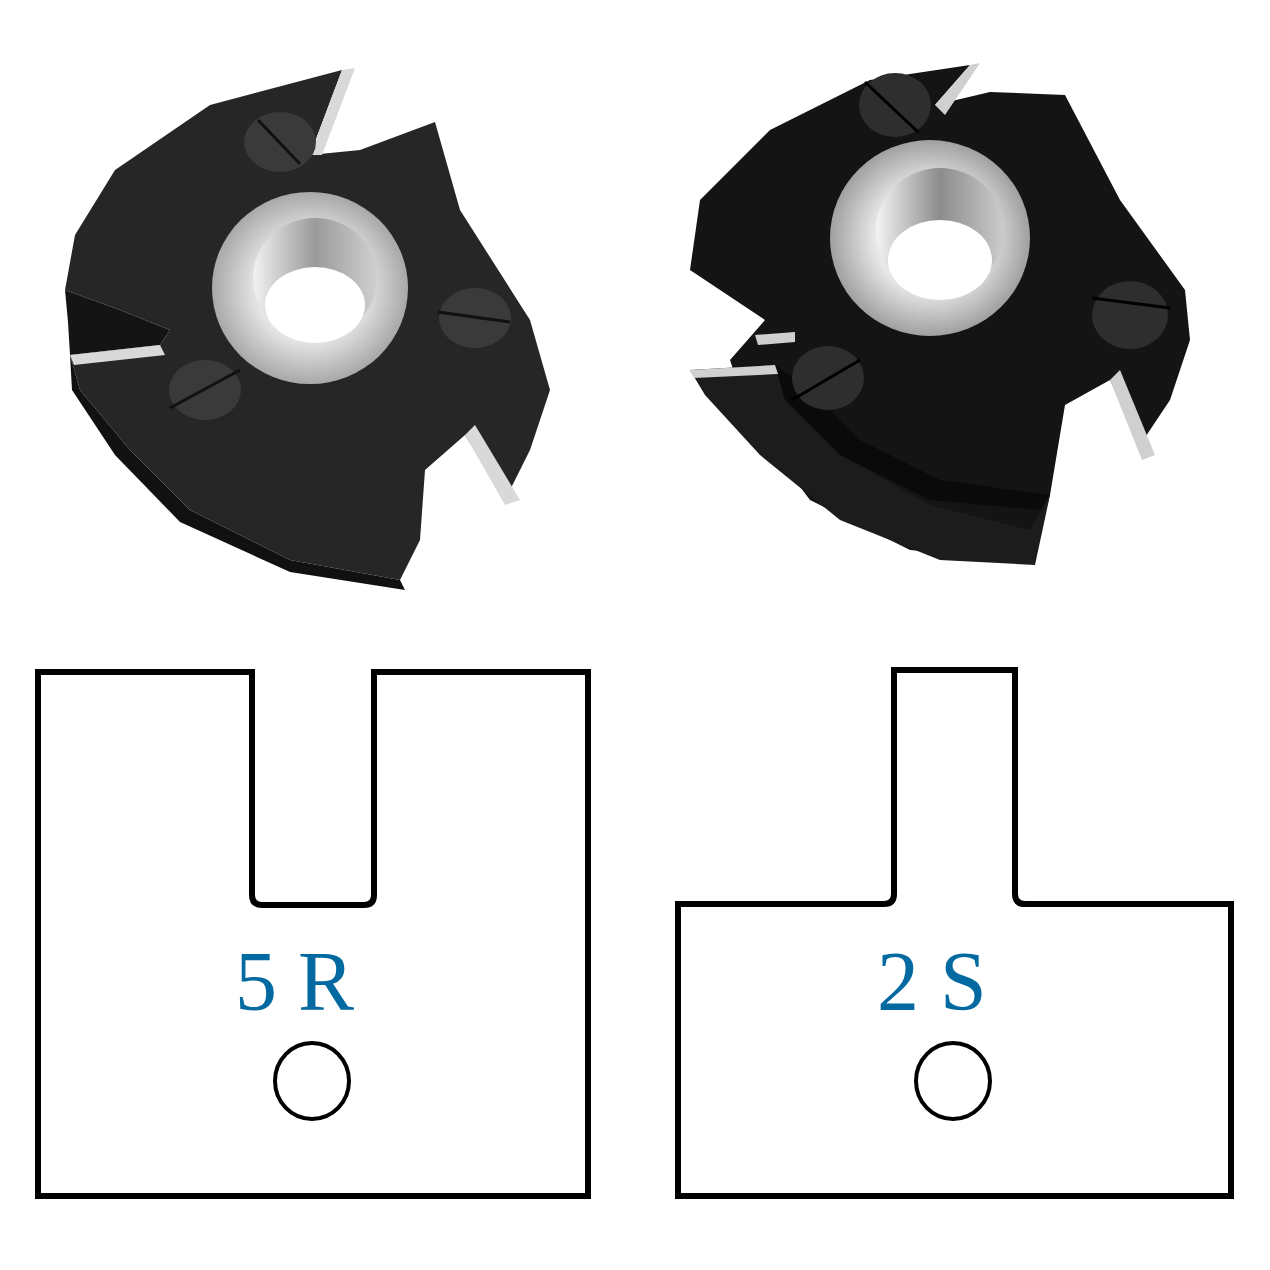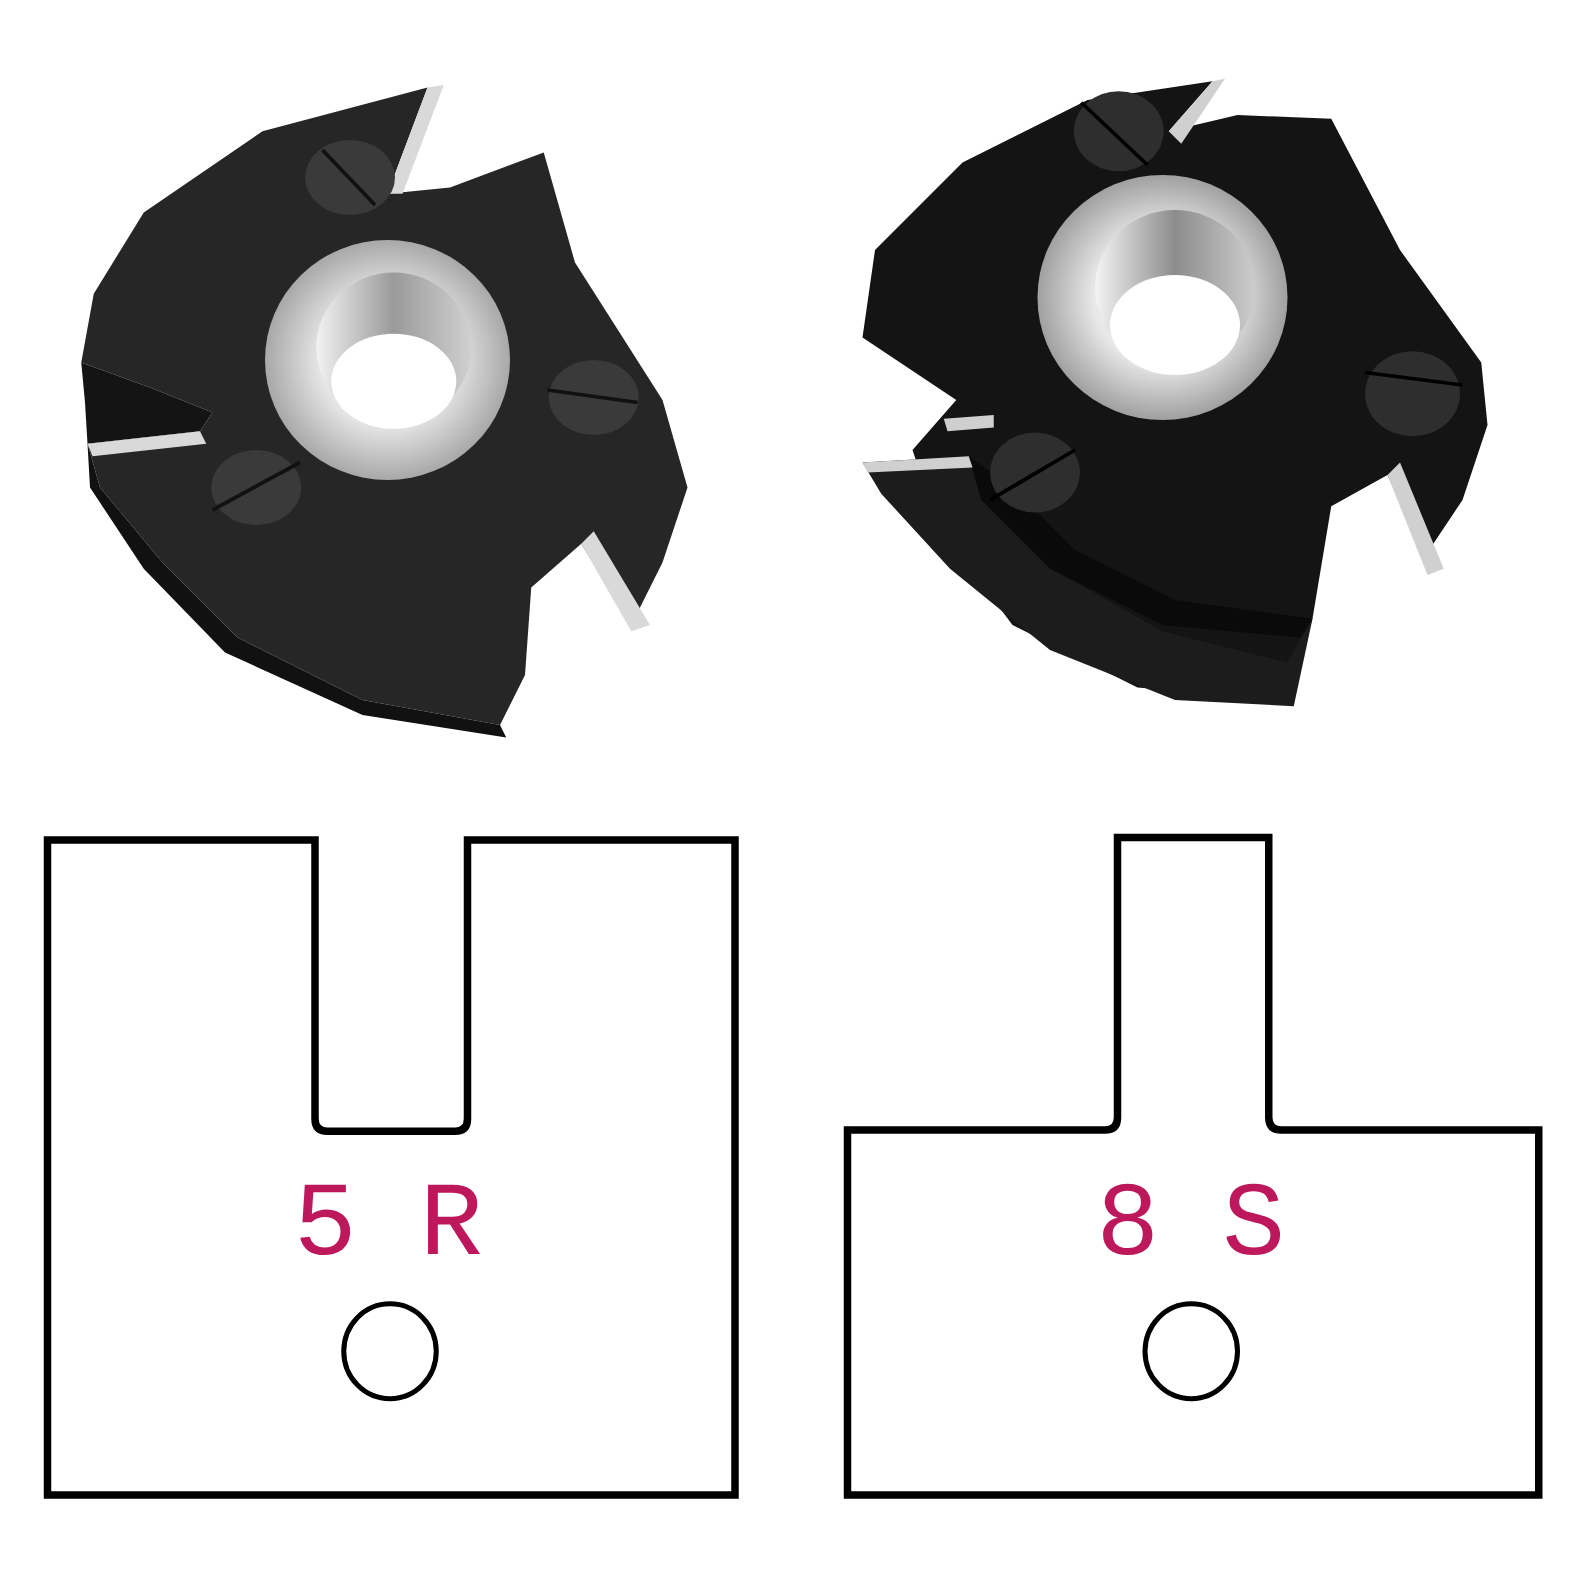--- a/index.html
+++ b/index.html
@@ -1,21 +1,21 @@
 <!DOCTYPE html>
 <html><head>
 <meta charset="utf-8">
 <style>
   html, body { margin: 0; padding: 0; background: #ffffff; }
   body { width: 1270px; height: 1270px; position: relative; overflow: hidden; font-family: "Liberation Sans", sans-serif; }
   .photo { position: absolute; }
   .photo svg { display: block; }
   .profile { position: absolute; left: 0; top: 0; }
   .label {
-    position: absolute; color: #be185d; font-family: Liberation Mono, monospace;
+    position: absolute; color: #0369a1; font-family: Liberation Serif, serif;
     font-size: 84px; letter-spacing: 0px; line-height: 1; white-space: pre;
   }
 </style>
 </head>
 <body>
 
 <div class="photo" style="left:60px; top:60px; width:560px; height:560px;">
   <svg width="560" height="560" viewBox="0 0 560 560">
     <defs>
       <radialGradient id="ringL" cx="50%" cy="50%" r="50%">
@@ -91,13 +91,13 @@
 <svg class="profile" width="1270" height="1270" viewBox="0 0 1270 1270">
 
   <path d="M 38 672 L 252 672 L 252 895 Q 252 905 262 905 L 364 905 Q 374 905 374 895 L 374 672 L 588 672 L 588 1196 L 38 1196 Z" fill="none" stroke="#000" stroke-width="6" stroke-linejoin="miter"></path>
   <ellipse cx="312" cy="1081" rx="37" ry="38" fill="none" stroke="#000" stroke-width="4"></ellipse>
 
   <path d="M 678 904 L 884 904 Q 894 904 894 894 L 894 670 L 1015 670 L 1015 894 Q 1015 904 1025 904 L 1231 904 L 1231 1196 L 678 1196 Z" fill="none" stroke="#000" stroke-width="6" stroke-linejoin="miter"></path>
   <ellipse cx="953" cy="1081" rx="37" ry="38" fill="none" stroke="#000" stroke-width="4"></ellipse>
 </svg>
 
 <div class="label" style="left:235px; top:940px;">5 R</div>
-<div class="label" style="left:877px; top:940px;">8 S</div>
+<div class="label" style="left:877px; top:940px;">2 S</div>
 
 </body></html>

